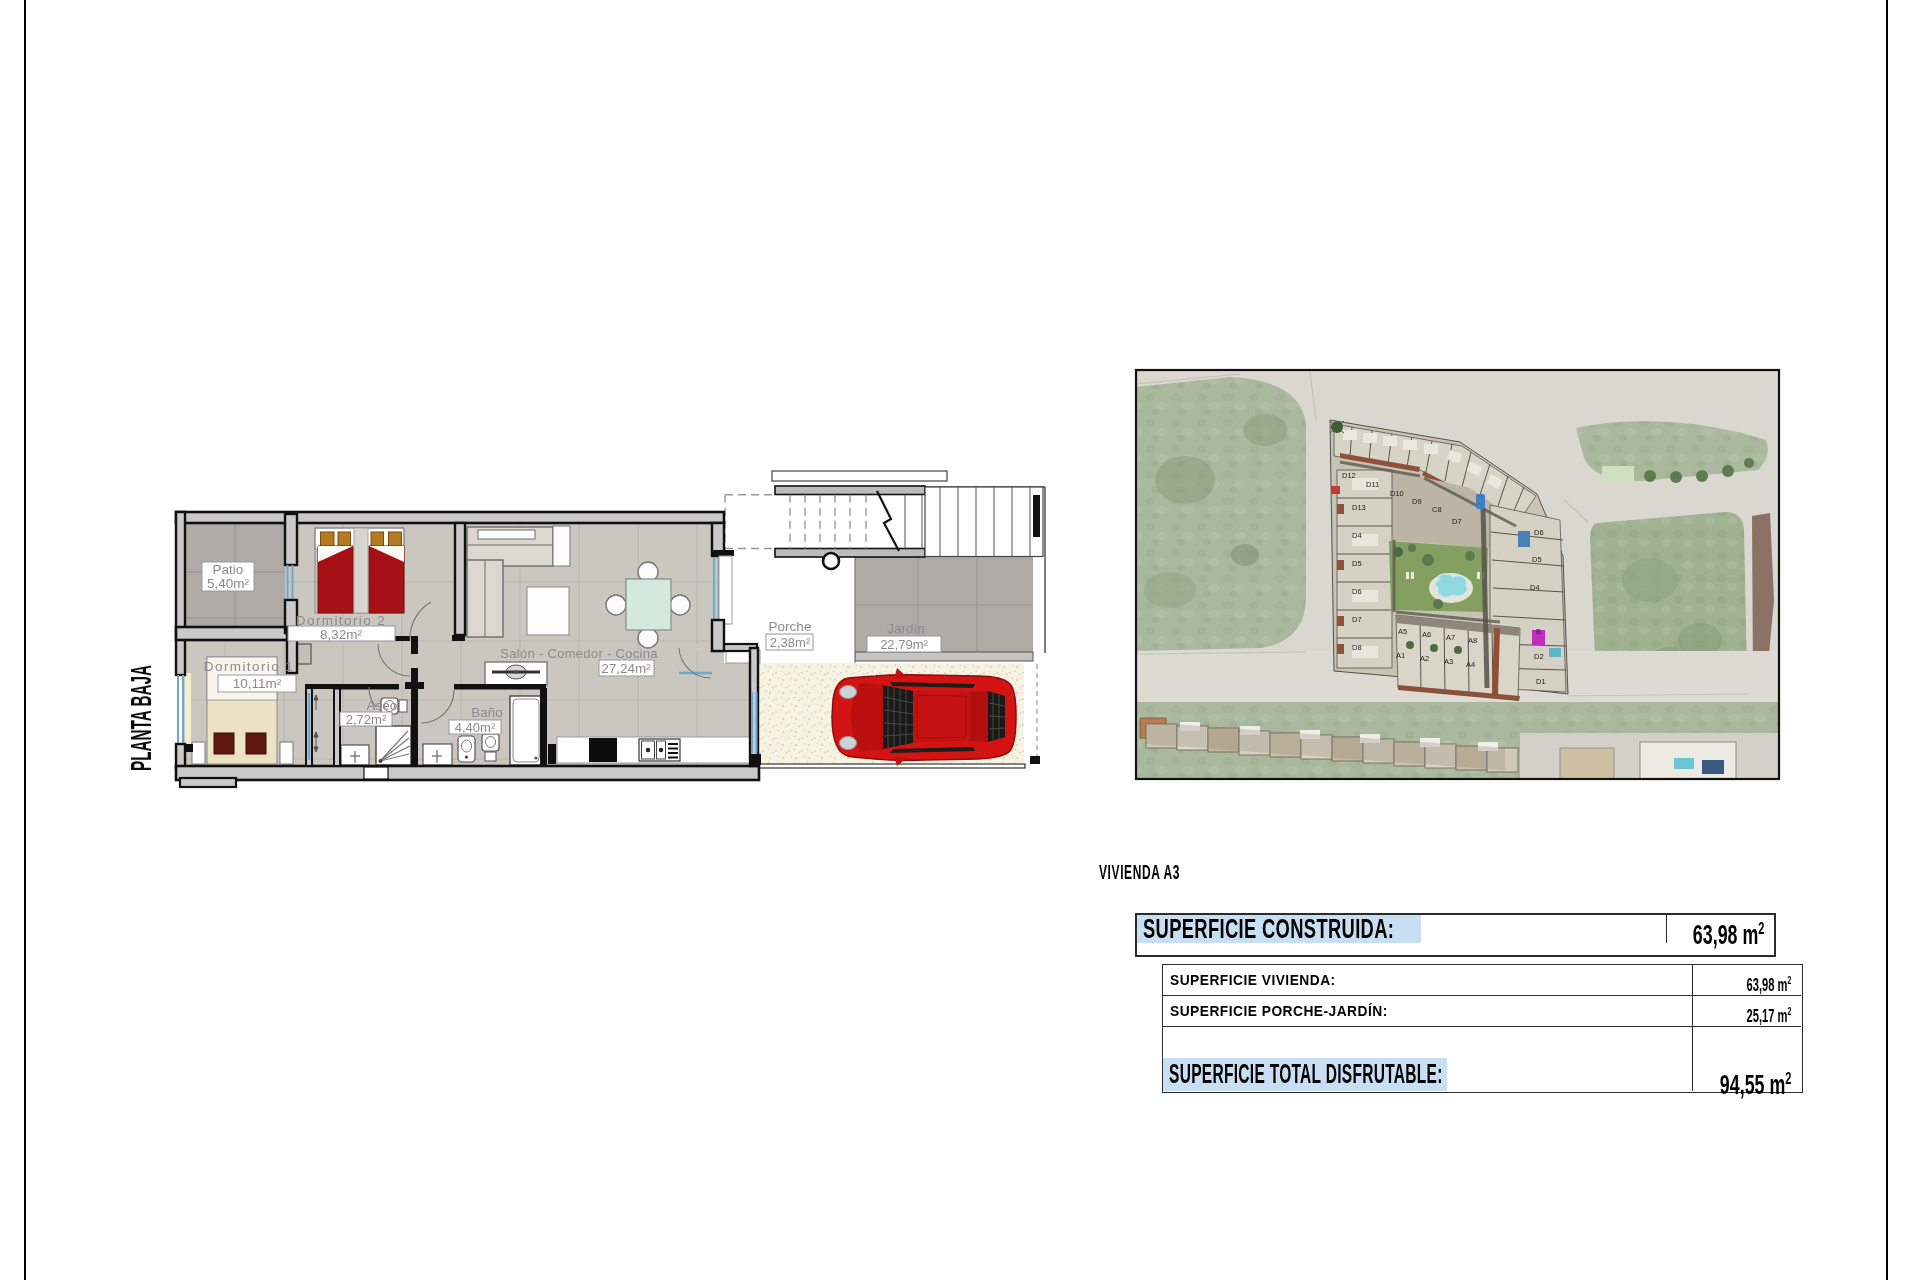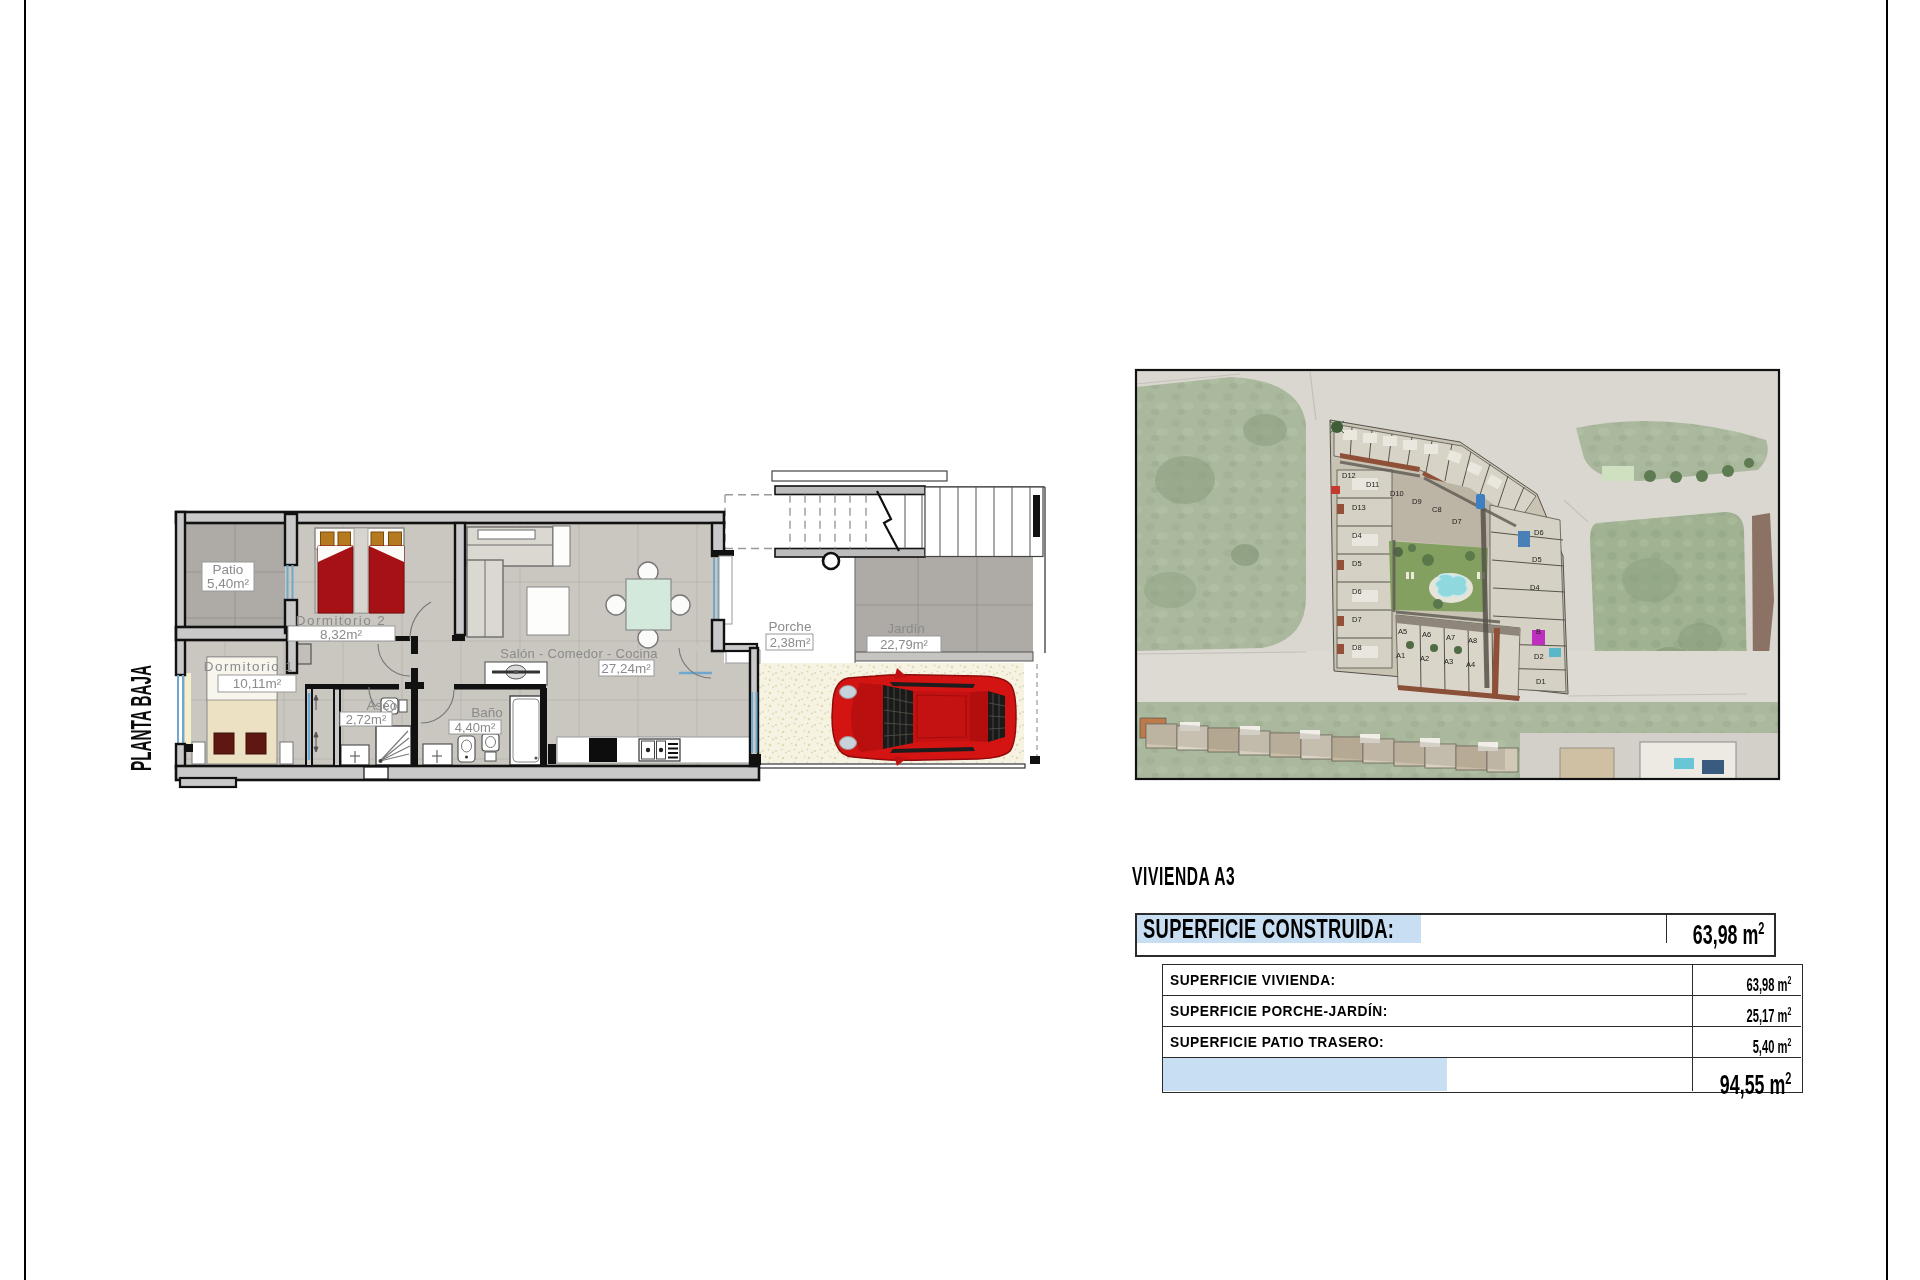--- a/index.html
+++ b/index.html
@@ -654,21 +654,21 @@
 <path d="M1136,384 L1240,374"></path>
 <path d="M1310,372 L1316,420"></path>
 <path d="M1136,654 L1306,652"></path>
 <path d="M1568,696 L1747,694"></path>
 <path d="M1564,500 L1588,522"></path>
 </g>
 
 <rect x="1136" y="370" width="643" height="409" fill="none" stroke="#111" stroke-width="2.2"></rect>
 </svg>
 
-<div class="abs" style="left:1132px;top:861px;font-size:26px;"><span class="lbl" style="transform:scaleX(0.60);letter-spacing:1px;">VIVIENDA A3</span></div>
+<div class="abs" style="left:1099px;top:861px;font-size:20px;"><span class="lbl" style="transform:scaleX(0.60);letter-spacing:1px;">VIVIENDA A3</span></div>
 
 <div class="abs" style="left:1135px;top:913px;width:641px;height:44px;border:2px solid #2b2b2b;box-sizing:border-box;">
 
 <div class="abs" style="left:0;top:0;width:284px;height:28px;background:#c8def2;"></div>
 
 <div class="abs" style="left:529px;top:0;width:1px;height:28px;background:#2b2b2b;"></div>
 
 <div class="abs" style="left:6px;top:0px;height:28px;line-height:28px;font-size:27px;"><span class="lbl" style="transform:scaleX(0.68);">SUPERFICIE CONSTRUIDA:</span></div>
 
 <div class="abs" style="right:10px;top:0px;height:28px;line-height:28px;font-size:27px;"><span class="val" style="transform:scaleX(0.66);">63,98 m<sup>2</sup></span></div>
@@ -681,25 +681,22 @@
 <div class="abs" style="left:0;top:0;width:638px;height:31px;border-bottom:1px solid #2b2b2b;box-sizing:border-box;">
 <div class="abs" style="left:7px;top:0;height:30px;line-height:30px;font-size:14.5px;"><span class="lbl" style="transform:scaleX(0.95);">SUPERFICIE VIVIENDA:</span></div>
 <div class="abs" style="right:10px;top:0;height:30px;line-height:30px;font-size:18px;"><span class="val" style="transform:scaleX(0.62);">63,98 m<sup>2</sup></span></div>
 </div>
 
 <div class="abs" style="left:0;top:31px;width:638px;height:31px;border-bottom:1px solid #2b2b2b;box-sizing:border-box;text-decoration:underline;">
 <div class="abs" style="left:7px;top:0;height:30px;line-height:30px;font-size:14.5px;"><span class="lbl" style="transform:scaleX(0.95);">SUPERFICIE PORCHE-JARDÍN:</span></div>
 <div class="abs" style="right:10px;top:0;height:30px;line-height:30px;font-size:18px;"><span class="val" style="transform:scaleX(0.62);">25,17 m<sup>2</sup></span></div>
 </div>
 
-<div class="abs" style="left:0;top:62px;width:638px;height:31px;border-bottom:1px solid #2b2b2b;box-sizing:border-box;">
-<div class="abs" style="left:7px;top:0;height:30px;line-height:30px;font-size:14.5px;"><span class="lbl" style="transform:scaleX(0.95);">SUPERFICIE PATIO TRASERO:</span></div>
-<div class="abs" style="right:10px;top:0;height:30px;line-height:30px;font-size:18px;"><span class="val" style="transform:scaleX(0.62);">5,40 m<sup>2</sup></span></div>
-</div>
 
 <div class="abs" style="left:0;top:93px;width:638px;height:33px;">
 
 <div class="abs" style="left:0;top:0;width:284px;height:33px;background:#c8def2;"></div>
 
+<div class="abs" style="left:6px;top:0;height:33px;line-height:33px;font-size:27px;"><span class="lbl" style="transform:scaleX(0.575);">SUPERFICIE TOTAL DISFRUTABLE:</span></div>
 
 <div class="abs" style="right:10px;top:0;height:33px;line-height:42px;font-size:27px;"><span class="val" style="transform:scaleX(0.66);">94,55 m<sup>2</sup></span></div>
 </div>
 </div>
 
 </body></html>

